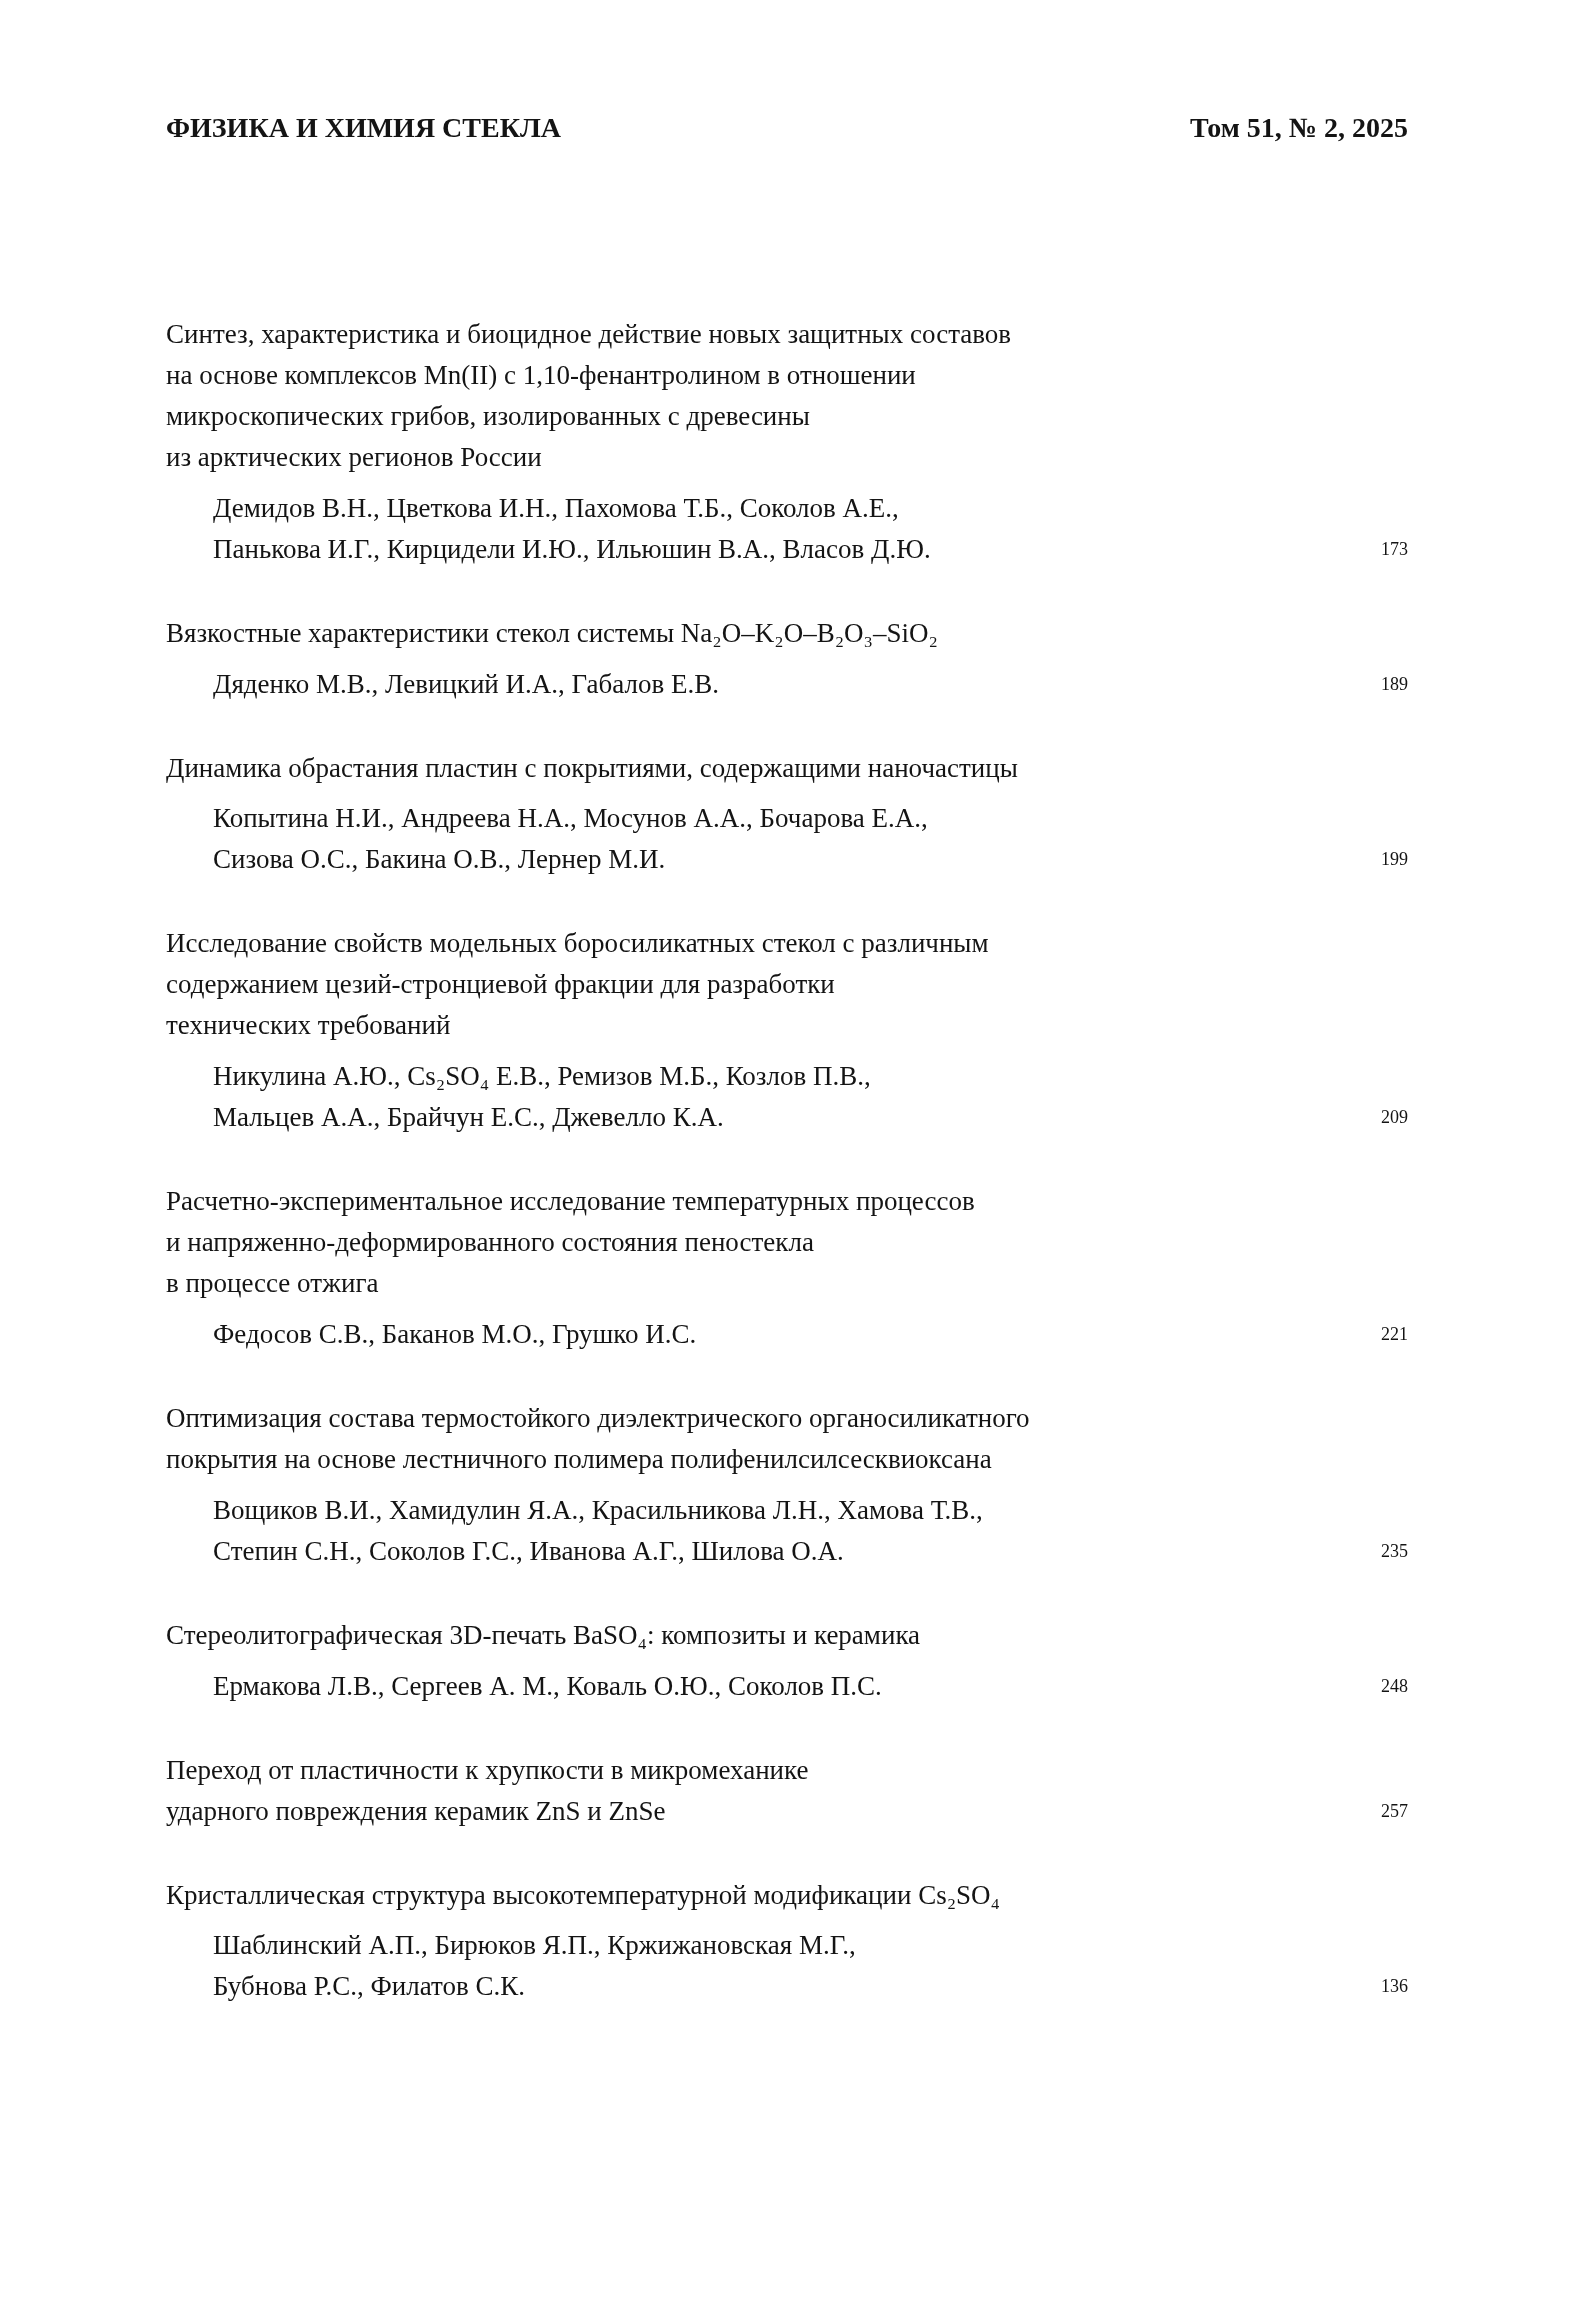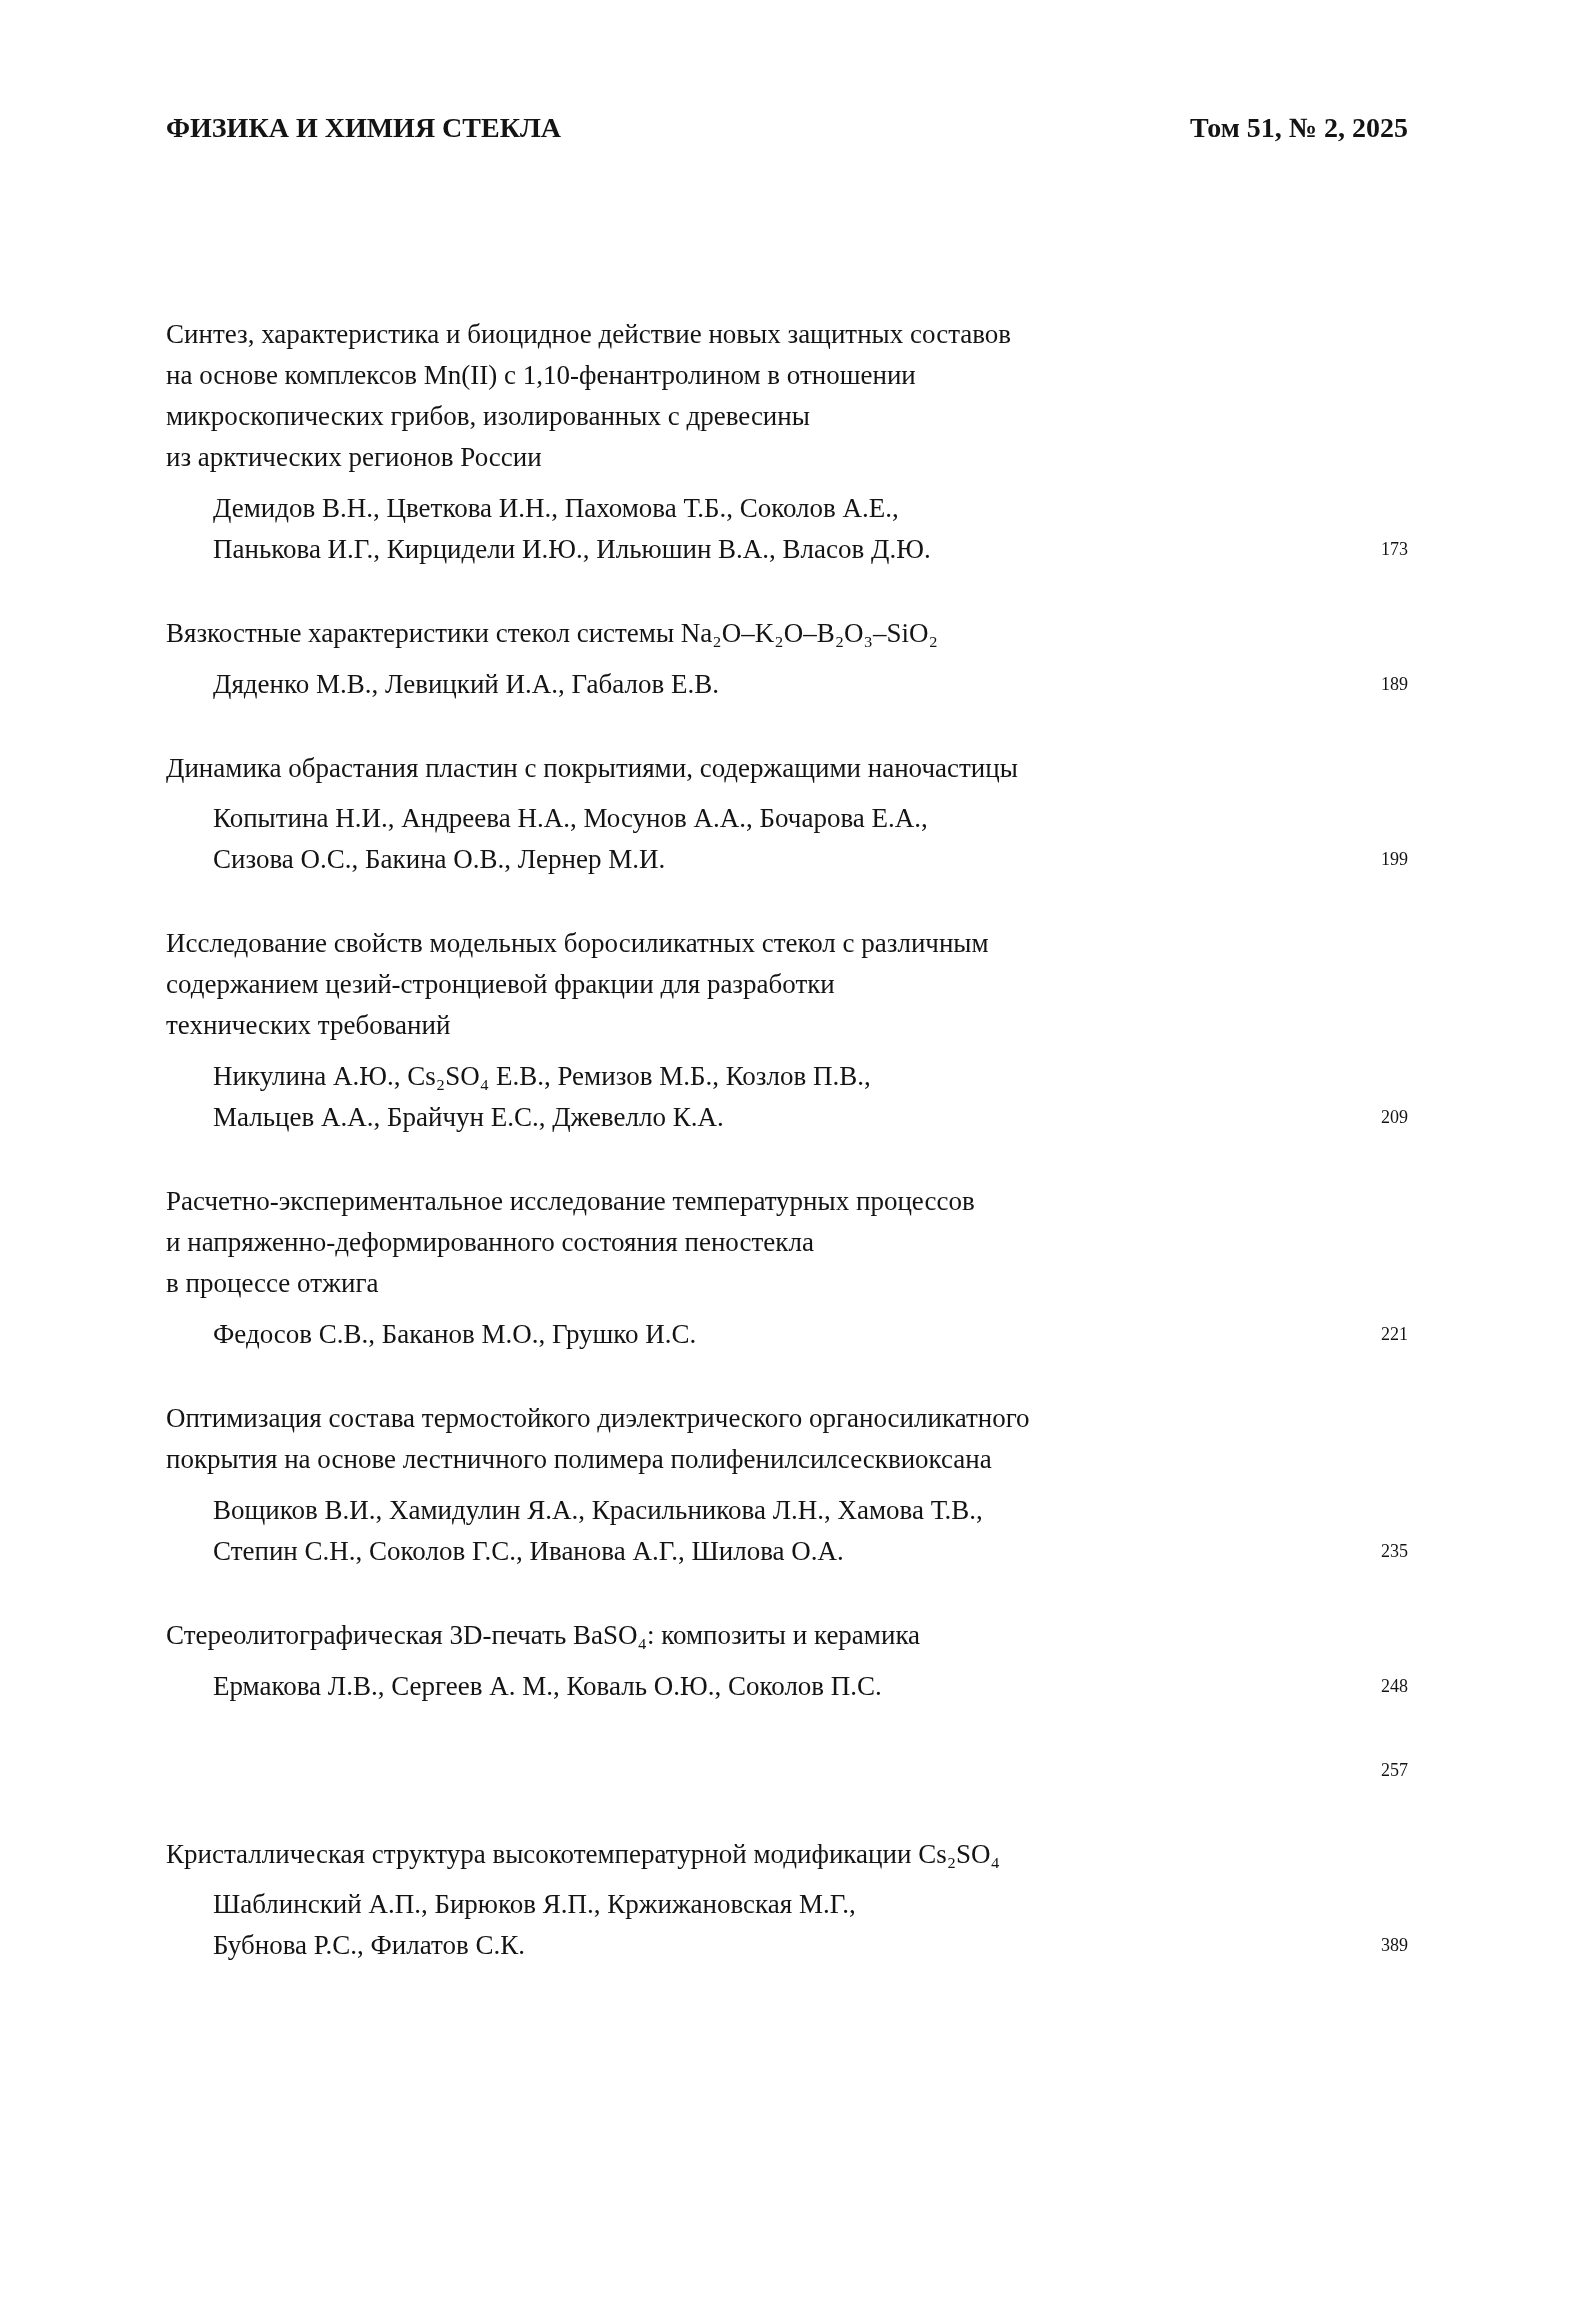--- a/index.html
+++ b/index.html
@@ -138,28 +138,30 @@
     <div class="entry">
       <div class="entry-text">
         <div class="title">Стереолитографическая 3D-печать BaSO₄: композиты и керамика</div>
         <div class="authors">Ермакова Л.В., Сергеев А. М., Коваль О.Ю., Соколов П.С.</div>
       </div>
       <div class="page-num">248</div>
     </div>
 
     <div class="entry">
       <div class="entry-text">
+        <div class="title">Переход от пластичности к хрупкости в микромеханике
+ударного повреждения керамик ZnS и ZnSe</div>
       </div>
       <div class="page-num">257</div>
     </div>
 
     <div class="entry">
       <div class="entry-text">
         <div class="title">Кристаллическая структура высокотемпературной модификации Cs₂SO₄</div>
         <div class="authors">Шаблинский А.П., Бирюков Я.П., Кржижановская М.Г.,
 Бубнова Р.С., Филатов С.К.</div>
       </div>
-      <div class="page-num">389</div>
+      <div class="page-num">136</div>
     </div>
 
   </div>
 </div>
 
 
 </body></html>

